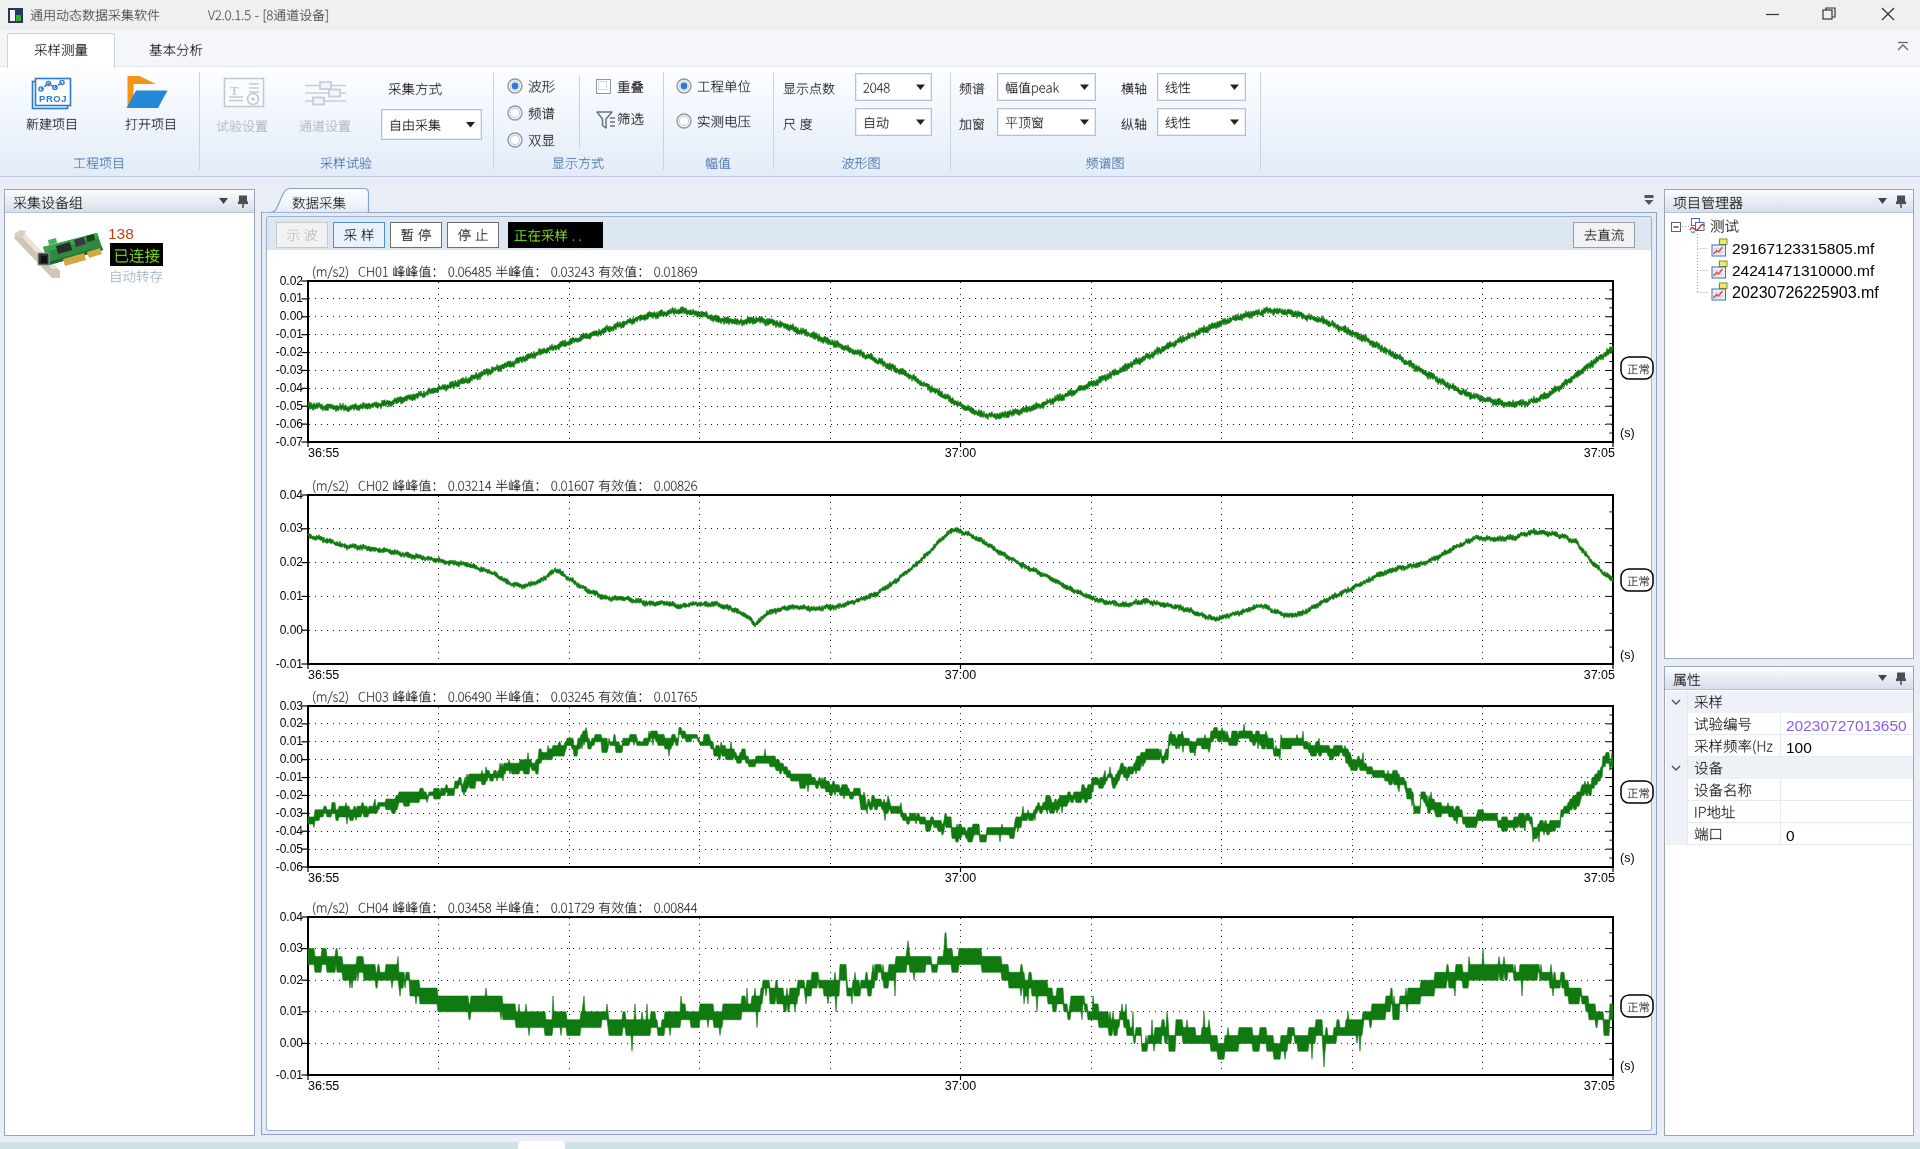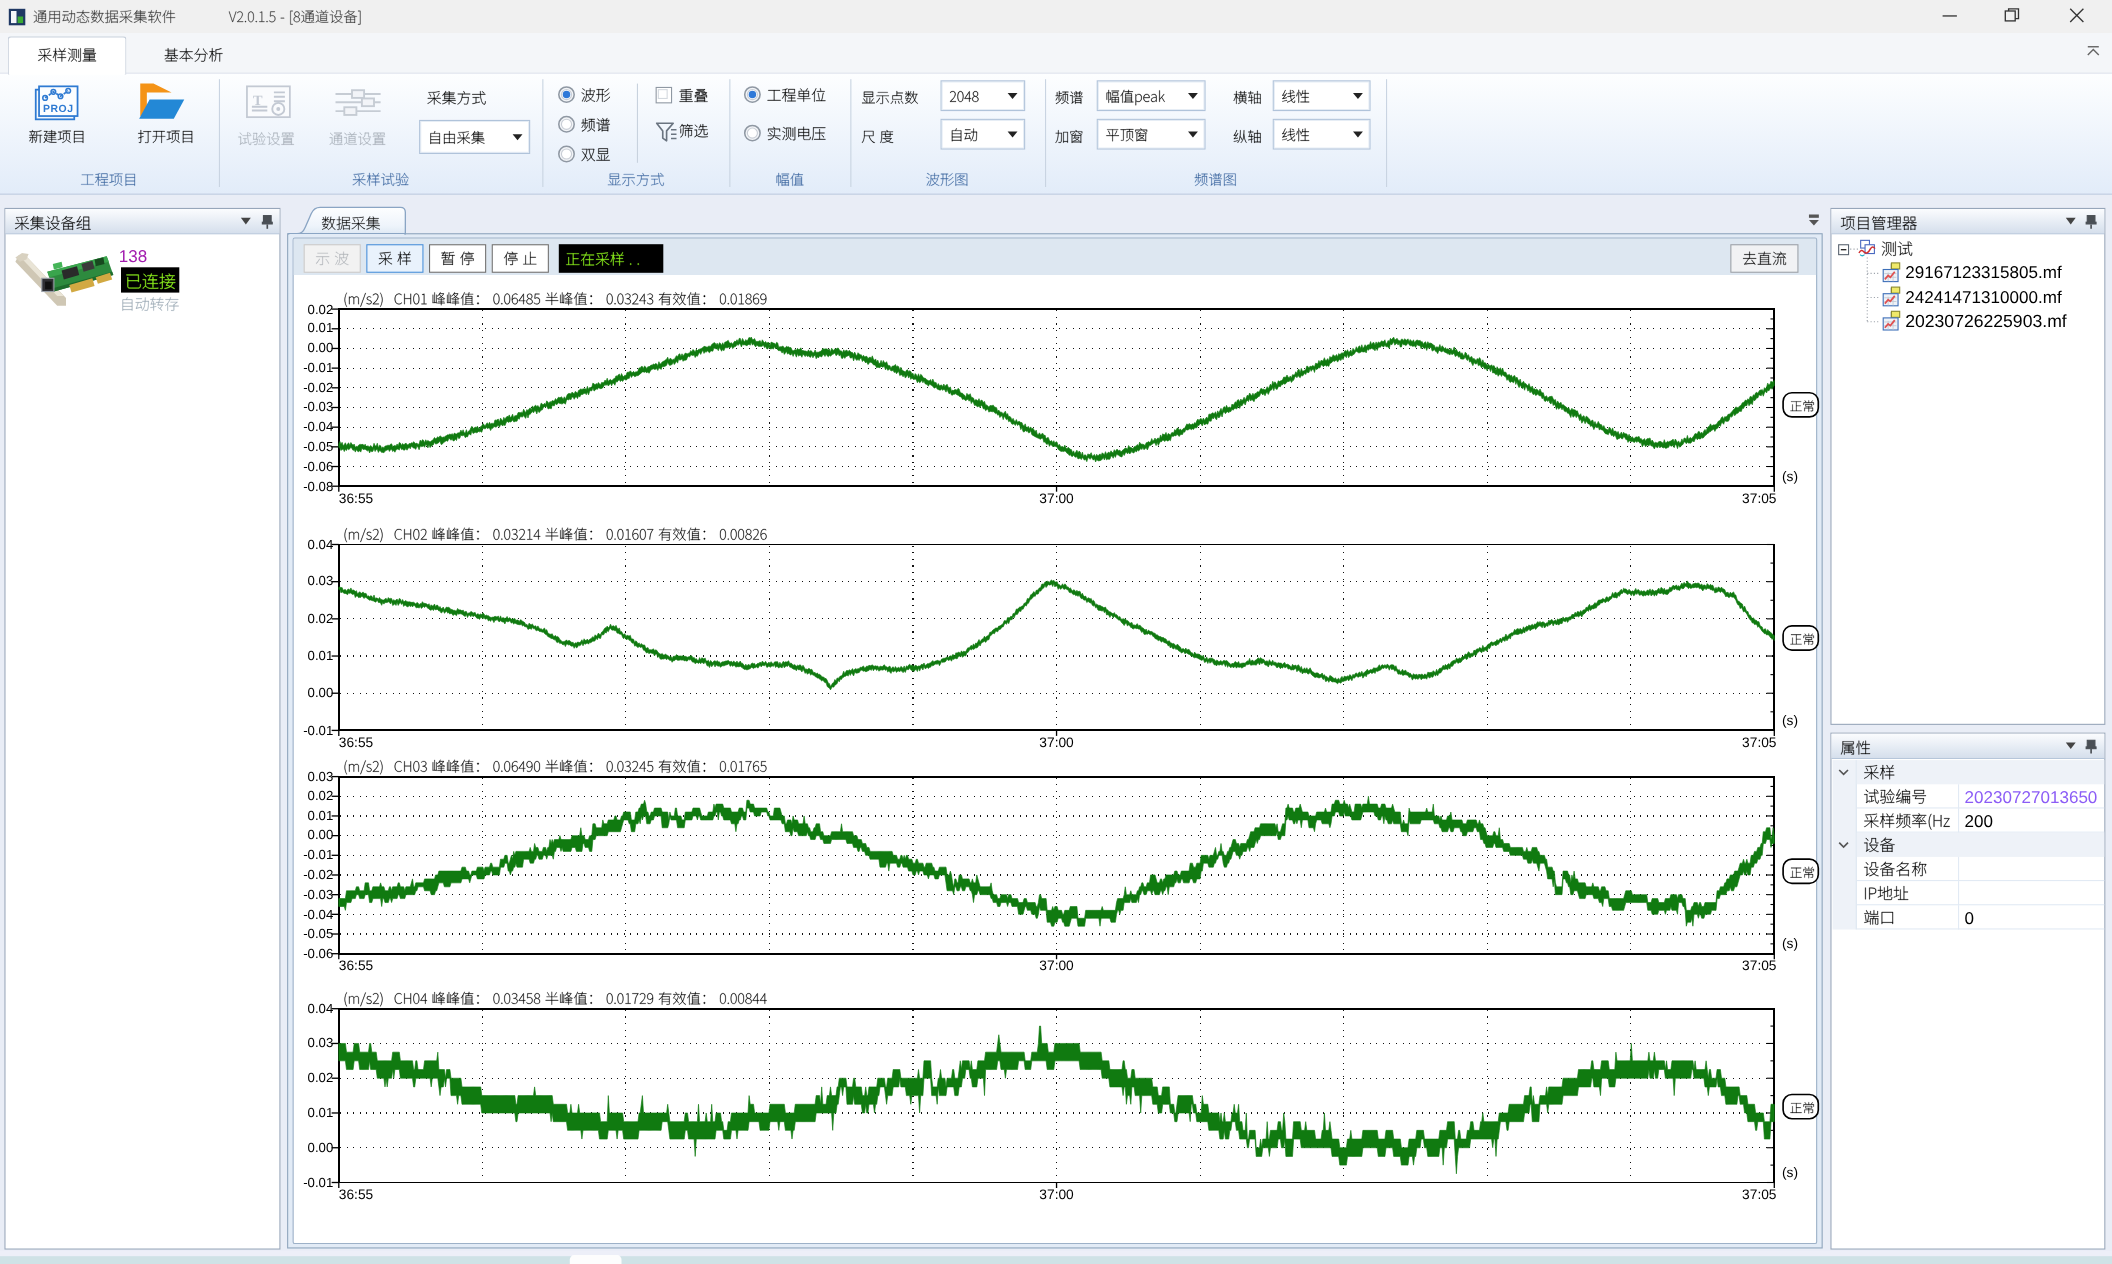--- a/index.html
+++ b/index.html
@@ -28,38 +28,38 @@
 <div style="position:absolute;left:381px;top:109px;width:101px;height:31px;background:#fff;border:1px solid #b0c3da;box-shadow:inset 0 0 0 1px #e6edf5"></div>
 <div style="position:absolute;left:579px;top:76px;width:1px;height:72px;background:#c8d2de"></div>
 <div style="position:absolute;left:596px;top:79px;width:15px;height:15px;background:#fff;border:1.4px solid #8f98a3"></div>
 <div style="position:absolute;left:598px;top:81px;width:9px;height:9px;border:1px solid #d4d9df"></div>
 <div style="position:absolute;left:855px;top:73px;width:77px;height:28px;background:#fff;border:1px solid #b0c3da;box-shadow:inset 0 0 0 1px #e6edf5"></div>
 <div style="position:absolute;left:855px;top:108px;width:77px;height:28px;background:#fff;border:1px solid #b0c3da;box-shadow:inset 0 0 0 1px #e6edf5"></div>
 <div style="position:absolute;left:997px;top:73px;width:99px;height:28px;background:#fff;border:1px solid #b0c3da;box-shadow:inset 0 0 0 1px #e6edf5"></div>
 <div style="position:absolute;left:997px;top:108px;width:99px;height:28px;background:#fff;border:1px solid #b0c3da;box-shadow:inset 0 0 0 1px #e6edf5"></div>
 <div style="position:absolute;left:1157px;top:73px;width:89px;height:28px;background:#fff;border:1px solid #b0c3da;box-shadow:inset 0 0 0 1px #e6edf5"></div>
 <div style="position:absolute;left:1157px;top:108px;width:89px;height:28px;background:#fff;border:1px solid #b0c3da;box-shadow:inset 0 0 0 1px #e6edf5"></div>
-<div style="position:absolute;left:108px;top:225px;font-size:15.5px;color:#a21caf;font-family:'Liberation Sans',sans-serif">138</div>
+<div style="position:absolute;left:108px;top:225px;font-size:15.5px;color:#c2410c;font-family:'Liberation Sans',sans-serif">138</div>
 <div style="position:absolute;left:110px;top:243px;width:53px;height:23px;background:#000"></div>
 <div style="position:absolute;left:276px;top:222px;width:52px;height:26px;background:#f2f2f2;border:1px solid #c9c9c9"></div>
 <div style="position:absolute;left:333px;top:222px;width:52px;height:26px;background:#e9f2fc;border:1px solid #4a90d9"></div>
 <div style="position:absolute;left:390px;top:222px;width:52px;height:26px;background:#fff;border:1px solid #707070"></div>
 <div style="position:absolute;left:447px;top:222px;width:52px;height:26px;background:#fff;border:1px solid #707070"></div>
 <div style="position:absolute;left:508px;top:222px;width:95px;height:26px;background:#000"></div>
 <div style="position:absolute;left:1573px;top:222px;width:62px;height:26px;background:#f1f2f4;border:1px solid #9aa0a8"></div>
 <div style="position:absolute;left:243px;top:273.5px;width:60px;text-align:right;font-size:12px;color:#000;font-family:'Liberation Sans',sans-serif">0.02</div>
 <div style="position:absolute;left:243px;top:291.389px;width:60px;text-align:right;font-size:12px;color:#000;font-family:'Liberation Sans',sans-serif">0.01</div>
 <div style="position:absolute;left:243px;top:309.278px;width:60px;text-align:right;font-size:12px;color:#000;font-family:'Liberation Sans',sans-serif">0.00</div>
 <div style="position:absolute;left:243px;top:327.167px;width:60px;text-align:right;font-size:12px;color:#000;font-family:'Liberation Sans',sans-serif">-0.01</div>
 <div style="position:absolute;left:243px;top:345.056px;width:60px;text-align:right;font-size:12px;color:#000;font-family:'Liberation Sans',sans-serif">-0.02</div>
 <div style="position:absolute;left:243px;top:362.944px;width:60px;text-align:right;font-size:12px;color:#000;font-family:'Liberation Sans',sans-serif">-0.03</div>
 <div style="position:absolute;left:243px;top:380.833px;width:60px;text-align:right;font-size:12px;color:#000;font-family:'Liberation Sans',sans-serif">-0.04</div>
 <div style="position:absolute;left:243px;top:398.722px;width:60px;text-align:right;font-size:12px;color:#000;font-family:'Liberation Sans',sans-serif">-0.05</div>
 <div style="position:absolute;left:243px;top:416.611px;width:60px;text-align:right;font-size:12px;color:#000;font-family:'Liberation Sans',sans-serif">-0.06</div>
-<div style="position:absolute;left:243px;top:434.5px;width:60px;text-align:right;font-size:12px;color:#000;font-family:'Liberation Sans',sans-serif">-0.08</div>
+<div style="position:absolute;left:243px;top:434.5px;width:60px;text-align:right;font-size:12px;color:#000;font-family:'Liberation Sans',sans-serif">-0.07</div>
 <div style="position:absolute;left:308px;top:446px;font-size:12.5px;color:#000;font-family:'Liberation Sans',sans-serif">36:55</div>
 <div style="position:absolute;left:920.5px;top:446px;width:80px;text-align:center;font-size:12.5px;color:#000;font-family:'Liberation Sans',sans-serif">37:00</div>
 <div style="position:absolute;left:1555px;top:446px;width:60px;text-align:right;font-size:12.5px;color:#000;font-family:'Liberation Sans',sans-serif">37:05</div>
 <div style="position:absolute;left:1620px;top:426px;font-size:12.5px;color:#000;font-family:'Liberation Sans',sans-serif">(s)</div>
 <div style="position:absolute;left:243px;top:487.5px;width:60px;text-align:right;font-size:12px;color:#000;font-family:'Liberation Sans',sans-serif">0.04</div>
 <div style="position:absolute;left:243px;top:521.3px;width:60px;text-align:right;font-size:12px;color:#000;font-family:'Liberation Sans',sans-serif">0.03</div>
 <div style="position:absolute;left:243px;top:555.1px;width:60px;text-align:right;font-size:12px;color:#000;font-family:'Liberation Sans',sans-serif">0.02</div>
 <div style="position:absolute;left:243px;top:588.9px;width:60px;text-align:right;font-size:12px;color:#000;font-family:'Liberation Sans',sans-serif">0.01</div>
 <div style="position:absolute;left:243px;top:622.7px;width:60px;text-align:right;font-size:12px;color:#000;font-family:'Liberation Sans',sans-serif">0.00</div>
 <div style="position:absolute;left:243px;top:656.5px;width:60px;text-align:right;font-size:12px;color:#000;font-family:'Liberation Sans',sans-serif">-0.01</div>
@@ -94,21 +94,21 @@
 <div style="position:absolute;left:1732px;top:239.5px;font-size:15.5px;color:#000;font-family:'Liberation Sans',sans-serif">29167123315805.mf</div>
 <div style="position:absolute;left:1732px;top:261.5px;font-size:15.5px;color:#000;font-family:'Liberation Sans',sans-serif">24241471310000.mf</div>
 <div style="position:absolute;left:1732px;top:283.5px;font-size:16px;color:#000;font-family:'Liberation Sans',sans-serif">20230726225903.mf</div>
 <div style="position:absolute;left:1666px;top:691px;width:22px;height:154px;background:#eef2f8;border-right:1px solid #dde6f1"></div>
 <div style="position:absolute;left:1688px;top:691px;width:225px;height:22px;background:#eef2f8"></div>
 <div style="position:absolute;left:1688px;top:734px;width:225px;height:1px;background:#e2eaf4"></div>
 <div style="position:absolute;left:1780px;top:713px;width:1px;height:22px;background:#e2eaf4"></div>
 <div style="position:absolute;left:1786px;top:716.5px;font-size:15.5px;color:#8b5cf6;font-family:'Liberation Sans',sans-serif">20230727013650</div>
 <div style="position:absolute;left:1688px;top:756px;width:225px;height:1px;background:#e2eaf4"></div>
 <div style="position:absolute;left:1780px;top:735px;width:1px;height:22px;background:#e2eaf4"></div>
-<div style="position:absolute;left:1786px;top:738.5px;font-size:15.5px;color:#000;font-family:'Liberation Sans',sans-serif">200</div>
+<div style="position:absolute;left:1786px;top:738.5px;font-size:15.5px;color:#000;font-family:'Liberation Sans',sans-serif">100</div>
 <div style="position:absolute;left:1688px;top:757px;width:225px;height:22px;background:#eef2f8"></div>
 <div style="position:absolute;left:1688px;top:800px;width:225px;height:1px;background:#e2eaf4"></div>
 <div style="position:absolute;left:1780px;top:779px;width:1px;height:22px;background:#e2eaf4"></div>
 <div style="position:absolute;left:1688px;top:822px;width:225px;height:1px;background:#e2eaf4"></div>
 <div style="position:absolute;left:1780px;top:801px;width:1px;height:22px;background:#e2eaf4"></div>
 <div style="position:absolute;left:1688px;top:844px;width:225px;height:1px;background:#e2eaf4"></div>
 <div style="position:absolute;left:1780px;top:823px;width:1px;height:22px;background:#e2eaf4"></div>
 <div style="position:absolute;left:1786px;top:826.5px;font-size:15.5px;color:#000;font-family:'Liberation Sans',sans-serif">0</div>
 <svg width="0" height="0" style="position:absolute">
     <defs>

